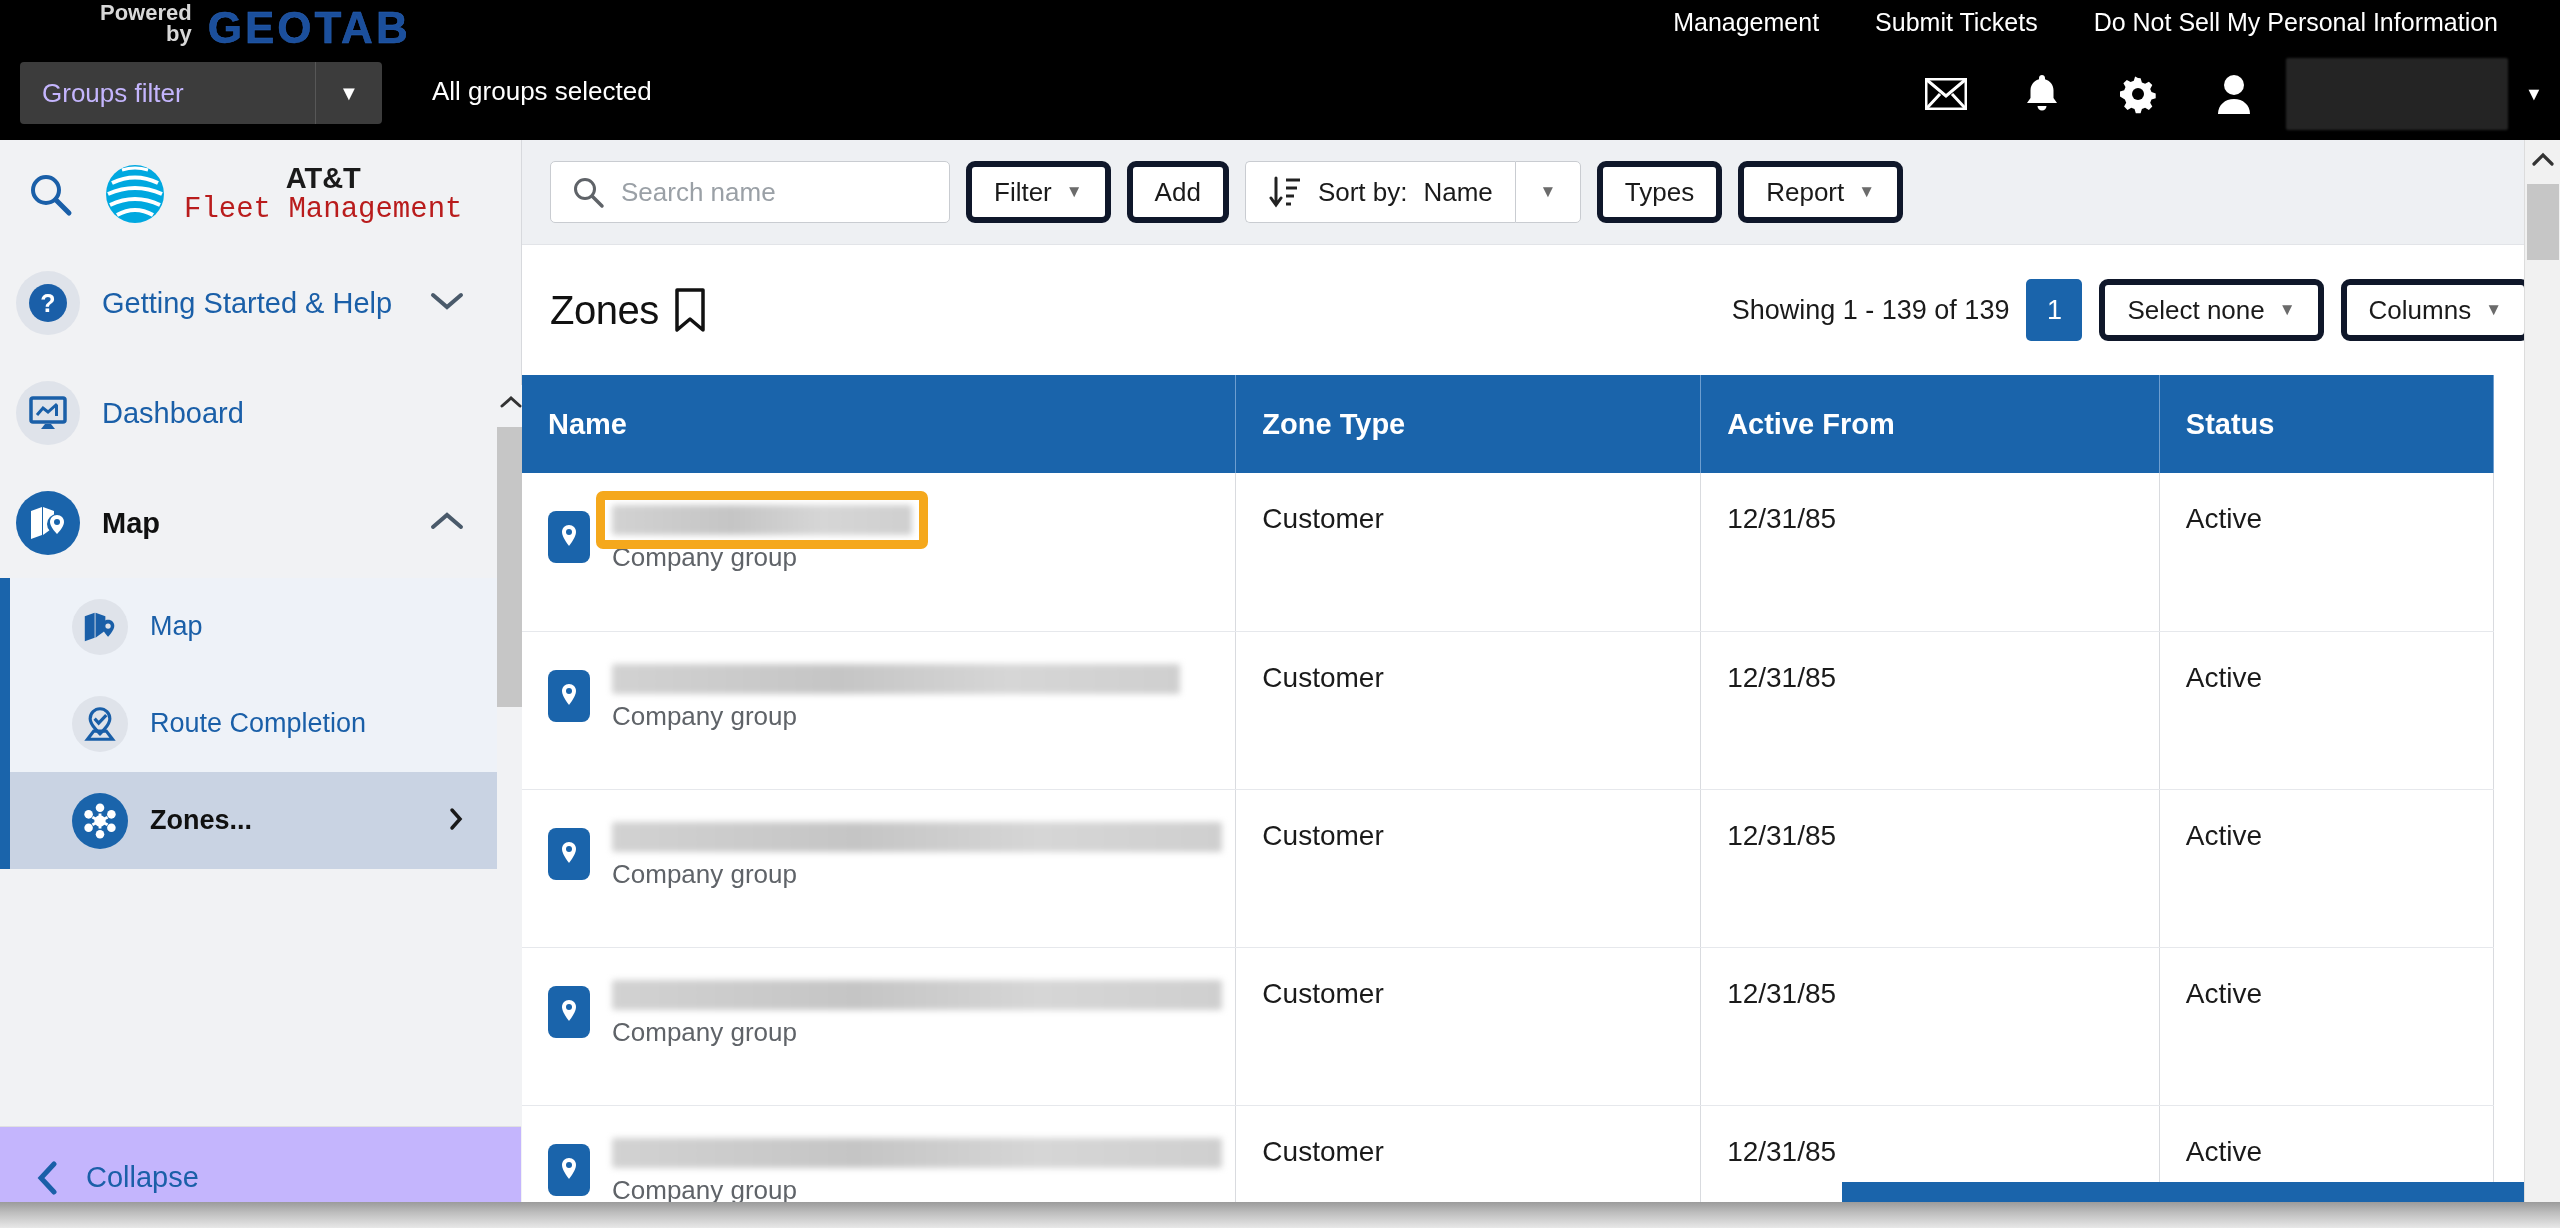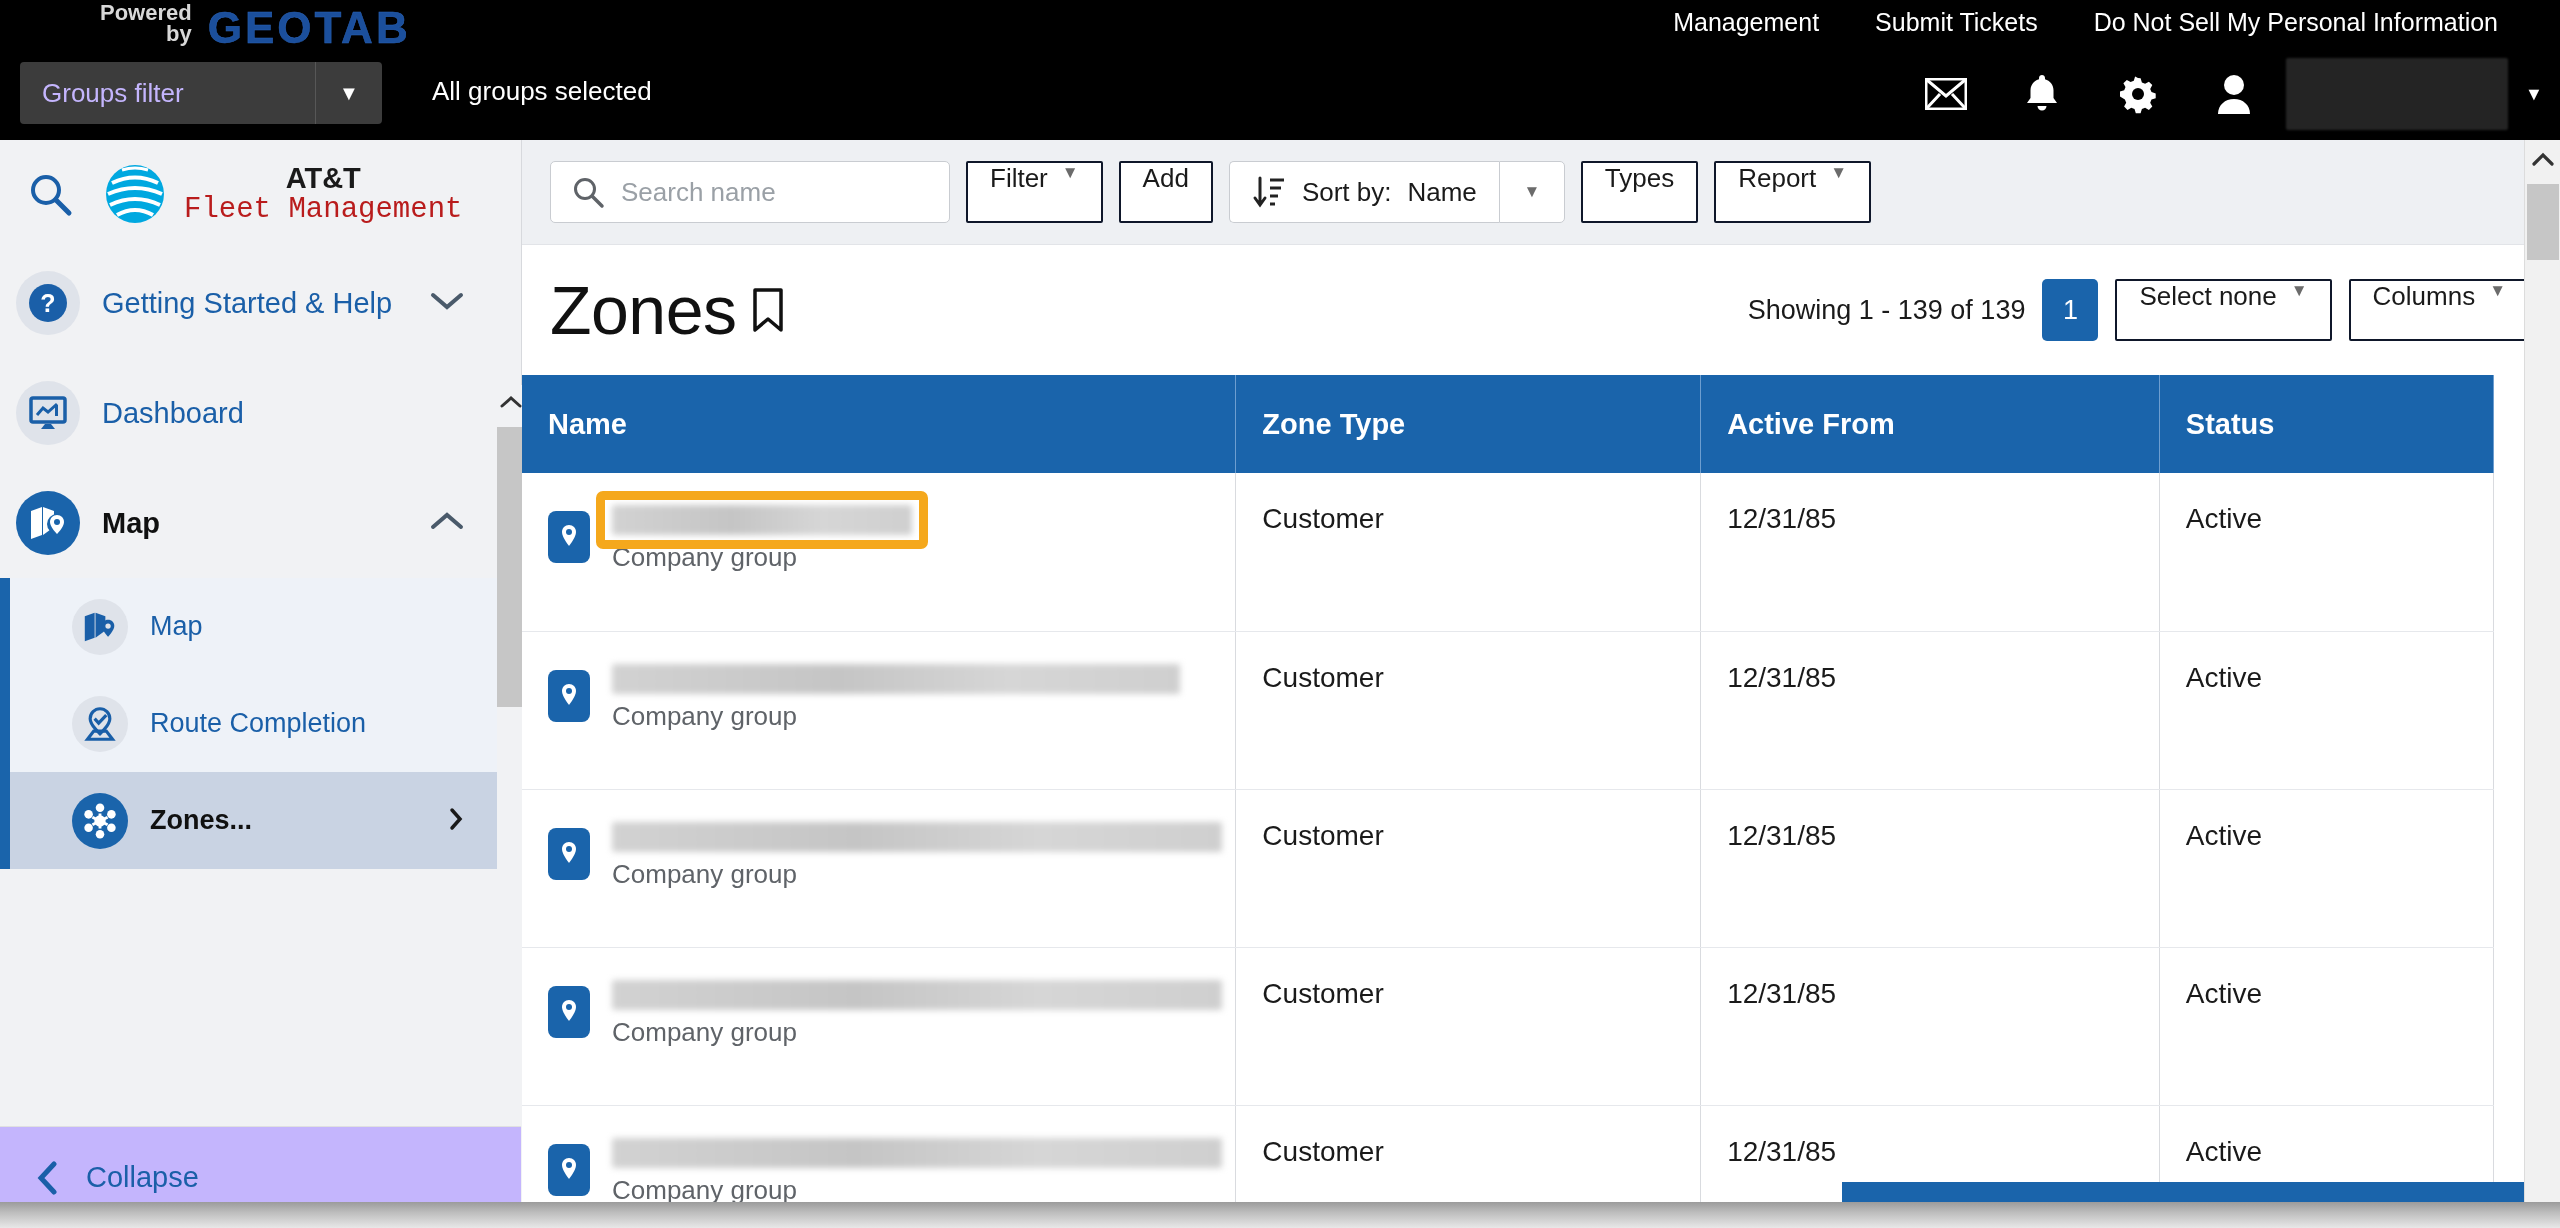--- a/index.html
+++ b/index.html
@@ -117,42 +117,42 @@
   .toolbar {
     height:105px; background:#eef0f3; display:flex; align-items:center;
     padding-left:28px; gap:16px; border-bottom:1px solid #e2e4e8;
   }
   .searchbox {
     width:400px; height:62px; background:#fff; border:1px solid #c9ccd1; border-radius:5px;
     display:flex; align-items:center; gap:16px; padding-left:20px;
   }
   .searchbox .ph { color:#9aa0a6; font-size:26px; }
   .tb-btn {
-    height:62px; background:#fff; border:2px solid #0f172a; border-radius:2px;
-    display:flex; align-items:flex-start; padding:0 22px; gap:14px;
+    height:62px; background:#fff; border:6px solid #0f172a; border-radius:9px;
+    display:flex; align-items:center; padding:0 22px; gap:14px;
     font-size:26px; color:#1a1a1a; cursor:pointer; white-space:nowrap;
   }
   .tb-caret { color:#6b6b6b; font-size:17px; }
   .tb-split { display:flex; }
   .tb-split .a {
     height:62px; background:#fff; border:1px solid #c9ccd1; border-right:none;
     border-radius:5px 0 0 5px; display:flex; align-items:center; padding:0 22px; gap:16px;
     font-size:26px; color:#1a1a1a;
   }
   .tb-split .b {
     height:62px; width:66px; background:#fff; border:1px solid #c9ccd1; border-radius:0 5px 5px 0;
     display:flex; align-items:center; justify-content:center;
   }
 
   .titlerow {
     height:130px; display:flex; align-items:center; padding:0 30px 0 28px;
     justify-content:space-between;
   }
   .pagetitle { display:flex; align-items:center; gap:14px; }
-  .pagetitle .t { font-size:68px; color:#111; font-weight:400; letter-spacing:-0.5px; }
+  .pagetitle .t { font-size:40px; color:#111; font-weight:400; letter-spacing:-0.5px; }
   .titleright { display:flex; align-items:center; gap:17px; }
   .showing { font-size:27px; color:#1a1a1a; white-space:nowrap; }
   .pagebtn {
     width:56px; height:62px; background:#1a64ab; color:#fff; border-radius:5px;
     display:flex; align-items:center; justify-content:center; font-size:27px;
   }
 
   
   .tablewrap { position:absolute; left:0; top:235px; width:2038px; height:853px; overflow:hidden; }
   table.zt { border-collapse:collapse; table-layout:fixed; width:1972px; margin-left:0px; }

